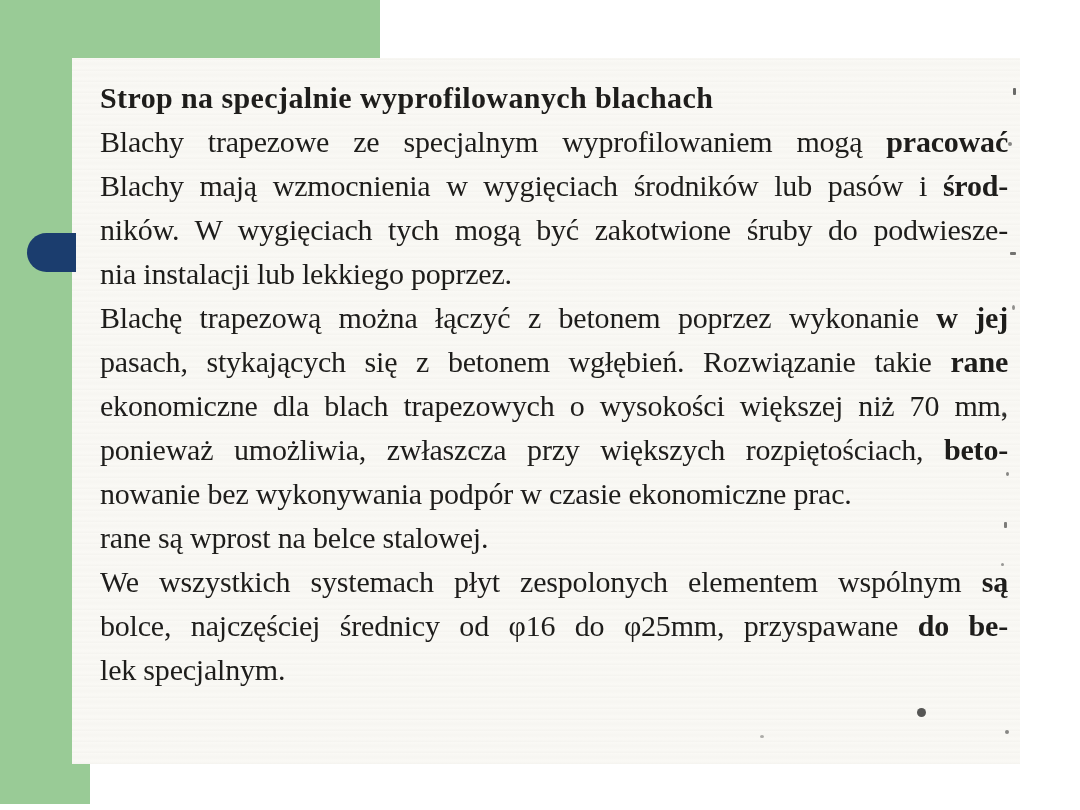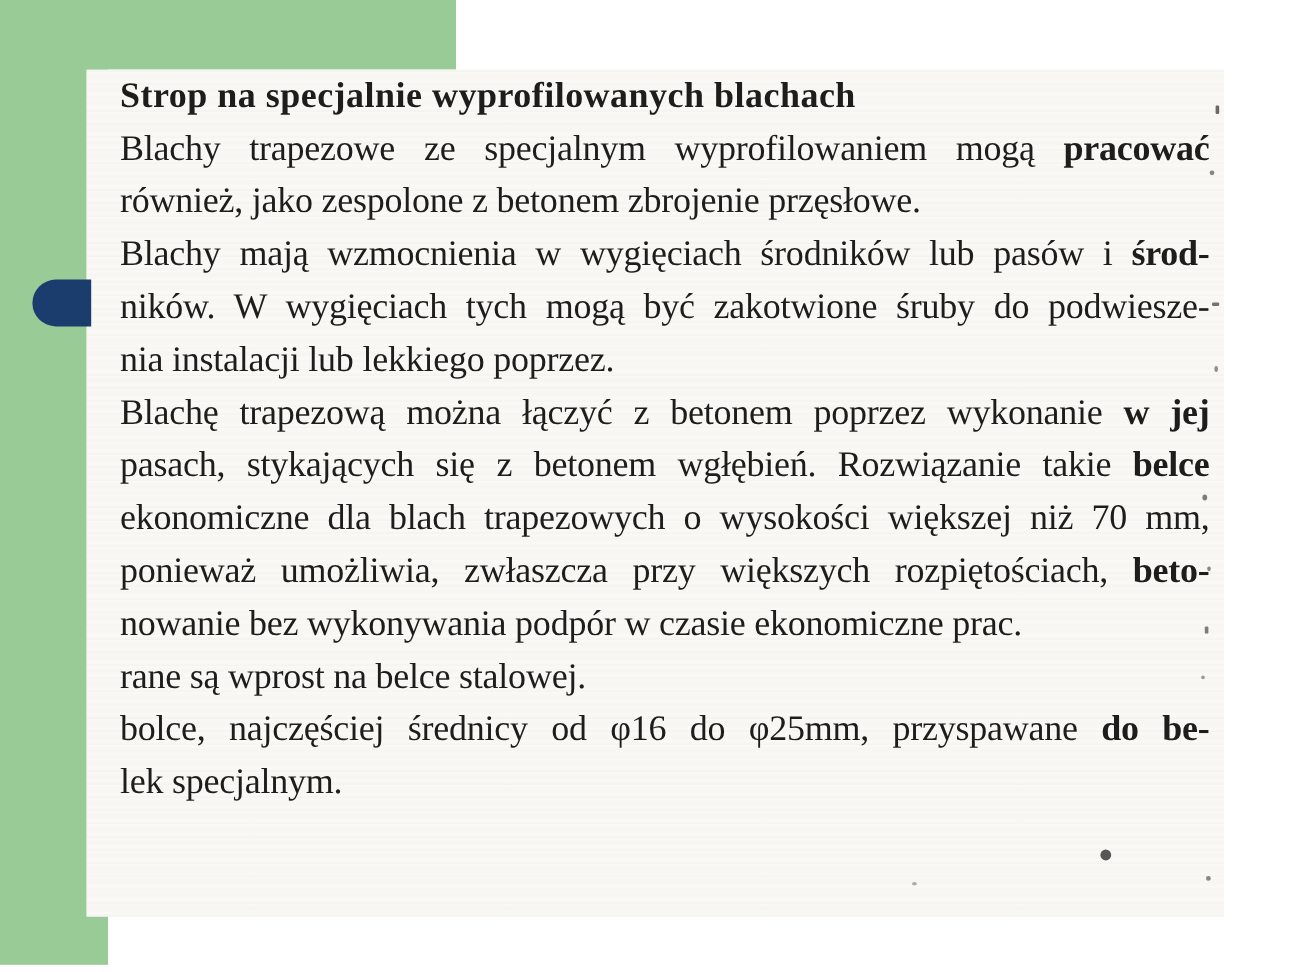--- a/index.html
+++ b/index.html
@@ -43,21 +43,21 @@
     position: absolute;
     left: 72px; top: 58px;
     width: 948px; height: 706px;
     background:
       repeating-linear-gradient(0deg, rgba(120,120,110,0.045) 0px, rgba(255,255,255,0) 3px, rgba(140,140,130,0.03) 7px, rgba(255,255,255,0) 11px),
       #faf9f5;
     z-index: 2;
   }
   .scan-text {
     position: absolute;
-    left: 28px; top: 0;
+    left: 28px; top: 18px;
     width: 908px;
     font-size: 30px;
     line-height: 44px;
     letter-spacing: -0.2px;
     color: #1e1d1b;
   }
   .doc-title {
     font-weight: 700;
     letter-spacing: 0.4px;
   }
@@ -82,30 +82,30 @@
 <div class="slide">
 
   <div class="green-top"></div>
   <div class="green-left"></div>
 
   <div class="scan-page">
     <div class="scan-text">
       <div class="line doc-title">Strop na specjalnie wyprofilowanych blachach</div>
       <div>
           <div class="line just"><span>Blachy trapezowe ze specjalnym wyprofilowaniem mogą </span><span class="b">pracować</span></div>
-          <div class="line"><span>również, jako zespolone z betonem zbrojenie przęsłowe.</span></div>
           <div class="line just"><span>Blachy mają wzmocnienia w wygięciach środników lub pasów i </span><span class="b">środ-</span></div>
           <div class="line just"><span>ników. W wygięciach tych mogą być zakotwione śruby do podwiesze-</span></div>
           <div class="line"><span>nia instalacji lub lekkiego poprzez.</span></div>
           <div class="line just"><span>Blachę trapezową można łączyć z betonem poprzez wykonanie </span><span class="b">w jej</span></div>
-          <div class="line just"><span>pasach, stykających się z betonem wgłębień. Rozwiązanie takie </span><span class="b">belce</span></div>
+          <div class="line just"><span>pasach, stykających się z betonem wgłębień. Rozwiązanie takie </span><span class="b">rane</span></div>
           <div class="line just"><span>ekonomiczne dla blach trapezowych o wysokości większej niż 70 mm,</span></div>
           <div class="line just"><span>ponieważ umożliwia, zwłaszcza przy większych rozpiętościach, </span><span class="b">beto-</span></div>
           <div class="line"><span>nowanie bez wykonywania podpór w czasie ekonomiczne prac.</span></div>
           <div class="line"><span>rane są wprost na belce stalowej.</span></div>
+          <div class="line just"><span>We wszystkich systemach płyt zespolonych elementem wspólnym </span><span class="b">są</span></div>
           <div class="line just"><span>bolce, najczęściej średnicy od φ16 do φ25mm, przyspawane </span><span class="b">do be-</span></div>
           <div class="line"><span>lek specjalnym.</span></div>
         </div>
     </div>
   </div>
 
   <div class="navy-pill"></div>
 
   <div class="speck dash" style="left:1013px; top:88px;  width:3px; height:7px; opacity:.75;"></div>
   <div class="speck" style="left:1008px; top:142px; width:4px; height:4px; opacity:.6;"></div>

